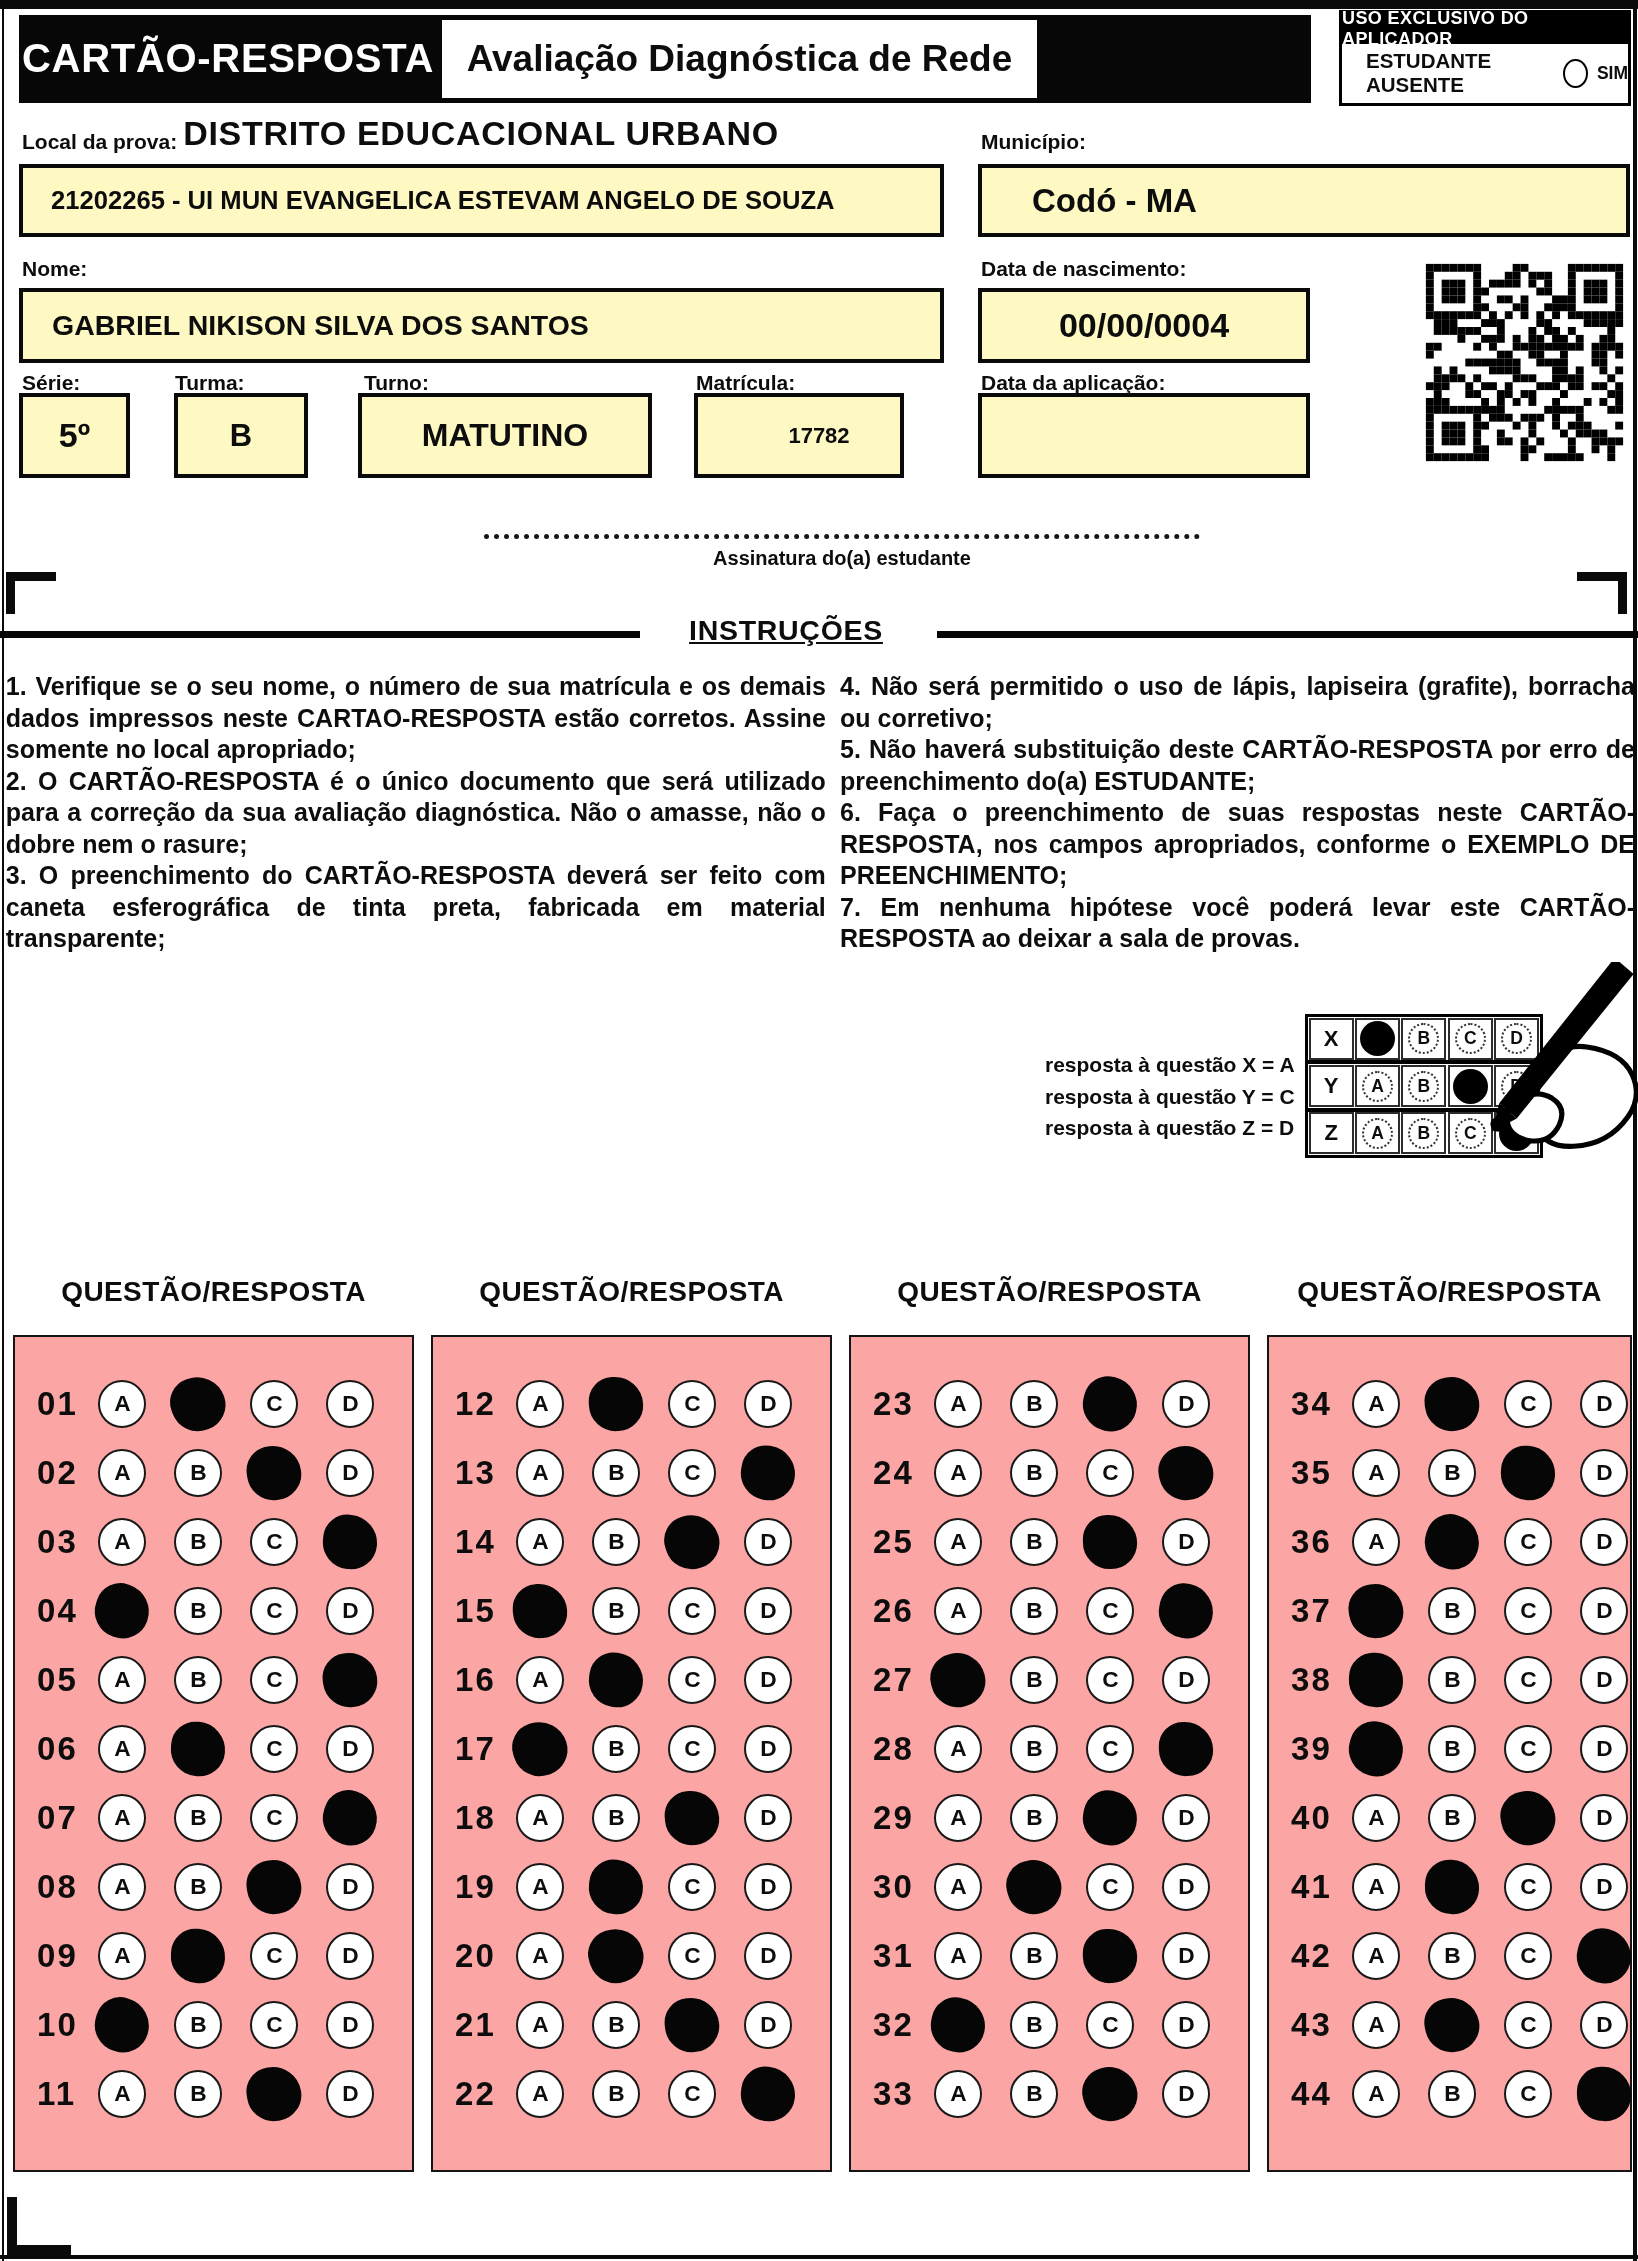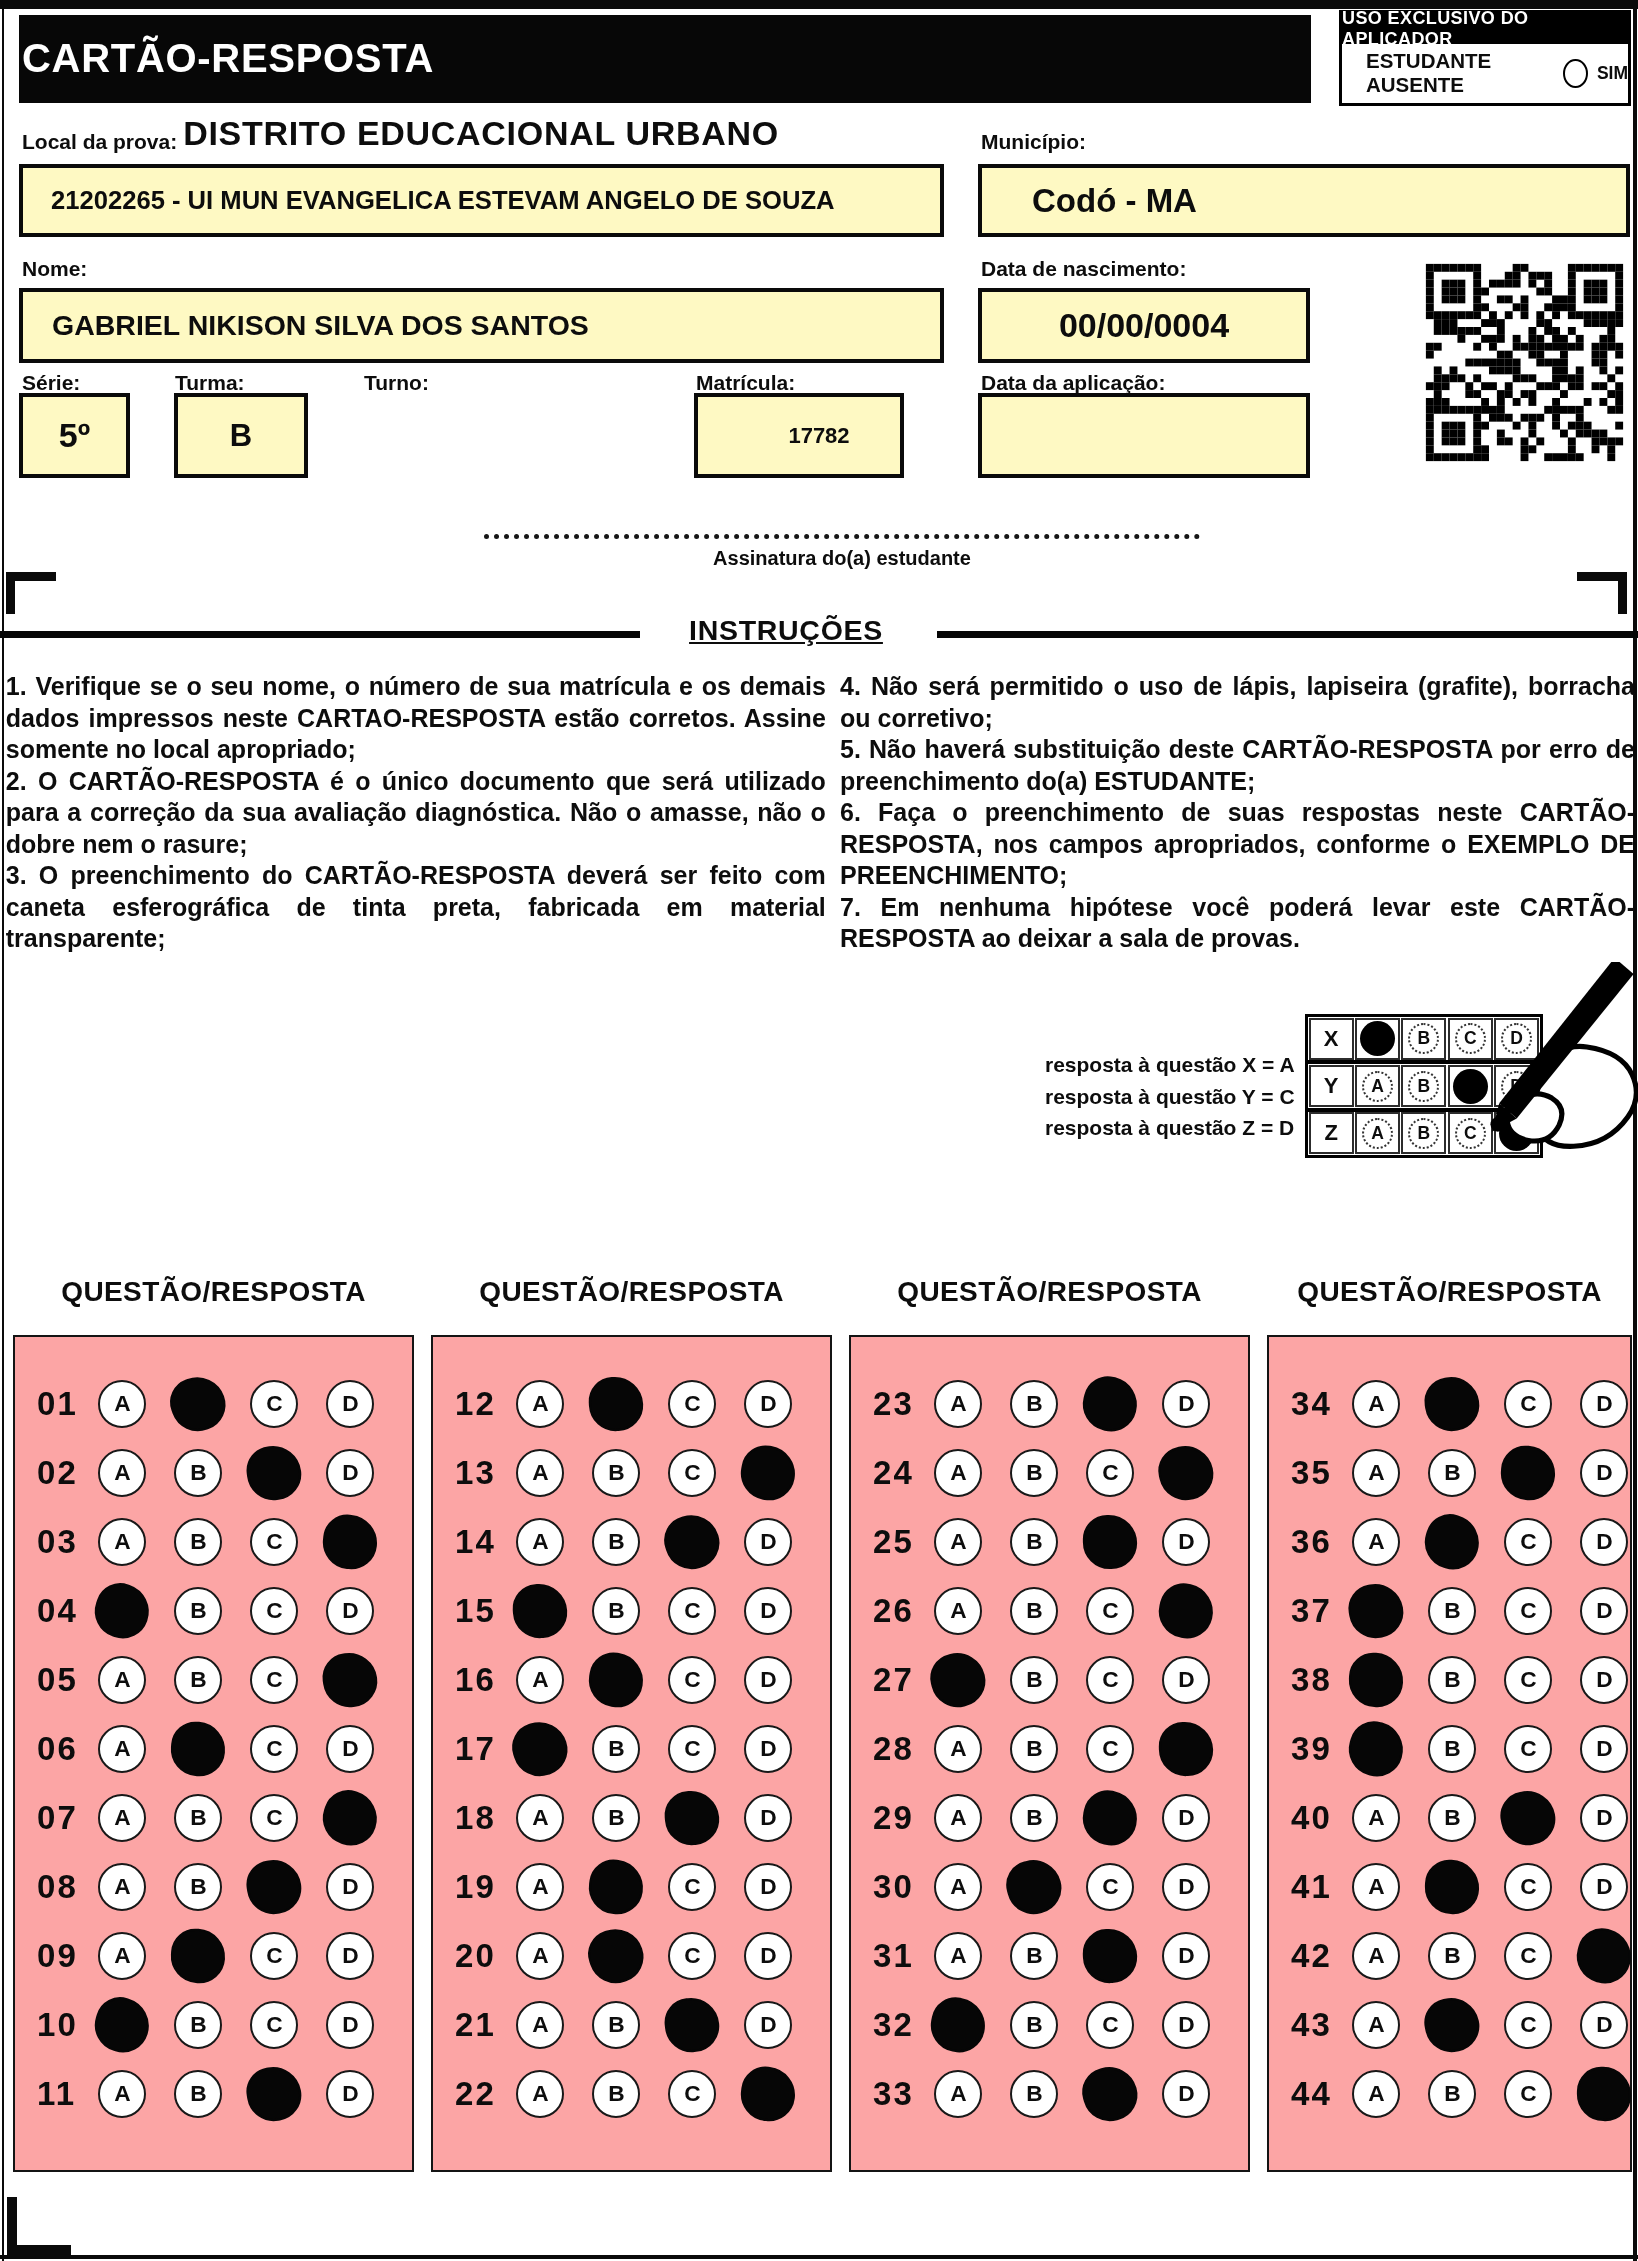--- a/index.html
+++ b/index.html
@@ -72,20 +72,21 @@
 
 <div class="page">
 
   <div class="edge" style="left:0;top:0;width:1639px;height:8.8px;"></div>
   <div class="edge" style="left:1.5px;top:0;width:2.9px;height:2261px;"></div>
   <div class="edge" style="left:1633px;top:0;width:4.4px;height:2261px;"></div>
   <div class="edge" style="left:0;top:2255px;width:1639px;height:3.7px;"></div>
 
   <div class="black-band"></div>
   <div class="card-title flexc">CARTÃO-RESPOSTA</div>
+  <div class="exam-box flexc">Avaliação Diagnóstica de Rede</div>
 
   <div class="aplicador">
     <div class="aplicador-head">USO EXCLUSIVO DO APLICADOR</div>
     <div class="aplicador-body">
       <span>ESTUDANTE AUSENTE</span>
       <span class="absent-circle"></span>
       <span class="sim">SIM</span>
     </div>
   </div>
 
@@ -429,20 +430,21 @@
     </svg>
 
   <div class="lbl" style="left:22px;top:371px;">Série:</div>
   <div class="lbl" style="left:175px;top:371px;">Turma:</div>
   <div class="lbl" style="left:364px;top:371px;">Turno:</div>
   <div class="lbl" style="left:696px;top:371px;">Matrícula:</div>
   <div class="lbl" style="left:981px;top:371px;">Data da aplicação:</div>
 
   <div class="fbox flexc" style="left:19px;top:393px;width:111px;height:85px;font-size:34px;font-weight:bold;justify-content:center;">5º</div>
   <div class="fbox flexc" style="left:174px;top:393px;width:134px;height:85px;font-size:31px;font-weight:bold;justify-content:center;">B</div>
+  <div class="fbox flexc" style="left:358px;top:393px;width:294px;height:85px;font-size:32px;font-weight:bold;justify-content:center;">MATUTINO</div>
   <div class="fbox flexc" style="left:694px;top:393px;width:210px;height:85px;font-size:22px;font-weight:bold;justify-content:center;padding-left:40px;">17782</div>
   <div class="fbox" style="left:978px;top:393px;width:332px;height:85px;"></div>
 
   <div class="sig-line"></div>
   <div class="sig-label">Assinatura do(a) estudante</div>
 
   <div class="mark" style="left:5.8px;top:572px;width:50px;height:8.8px;"></div>
   <div class="mark" style="left:5.8px;top:572px;width:8.8px;height:42px;"></div>
   <div class="mark" style="left:1577px;top:572px;width:50px;height:8.8px;"></div>
   <div class="mark" style="left:1618px;top:572px;width:8.8px;height:42px;"></div>

